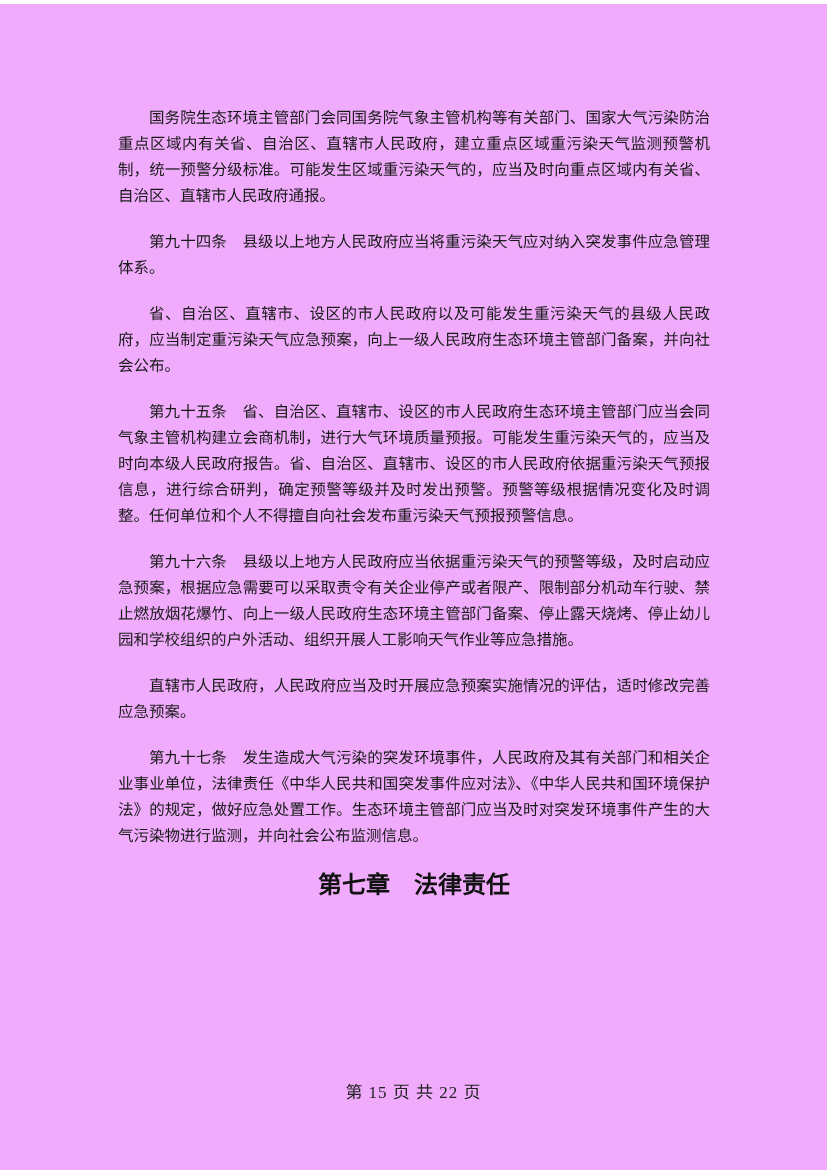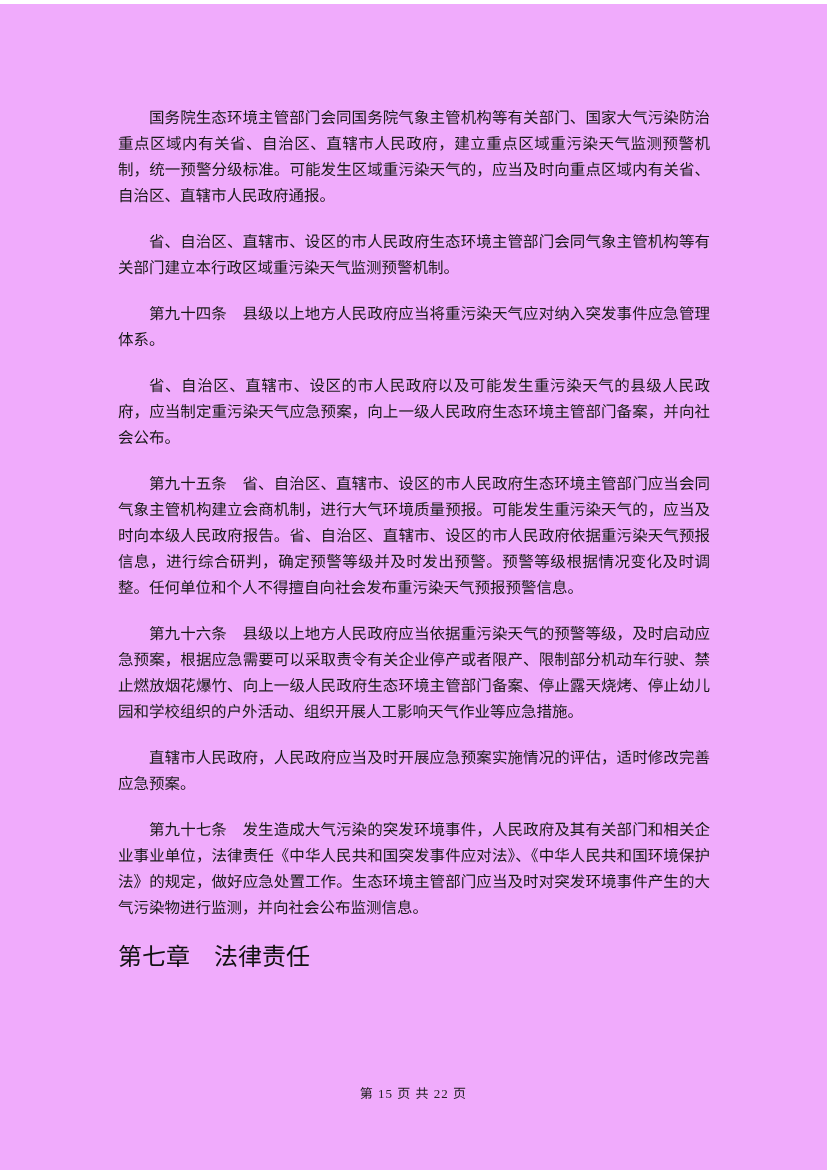--- a/index.html
+++ b/index.html
@@ -28,48 +28,48 @@
     font-size: 15.5px;
     line-height: 26px;
     color: #1a1a1a;
     text-align: justify;
     text-indent: 2em;
     margin: 0 0 20px 0;
     word-break: break-all;
   }
   .chapter-heading {
     font-family: "Liberation Sans", "DejaVu Sans", sans-serif;
-    font-weight: normal;
+    font-weight: bold;
     font-size: 24px;
     line-height: 32px;
     color: #111111;
+    text-align: center;
     margin: 16px 0 0 0;
   }
   .page-footer {
     position: absolute;
     top: 1080px;
     left: 0;
     width: 100%;
     text-align: center;
   }
   .page-footer span {
     font-family: "Liberation Serif", "DejaVu Serif", serif;
-    font-size: 13px;
+    font-size: 17px;
     line-height: 16px;
     color: #222222;
     letter-spacing: 1px;
   }
 </style>
 </head>
 <body>
 
 <div class="page">
   <main class="content">
     <p class="body-para">国务院生态环境主管部门会同国务院气象主管机构等有关部门、国家大气污染防治重点区域内有关省、自治区、直辖市人民政府，建立重点区域重污染天气监测预警机制，统一预警分级标准。可能发生区域重污染天气的，应当及时向重点区域内有关省、自治区、直辖市人民政府通报。</p>
-    <p class="body-para">省、自治区、直辖市、设区的市人民政府生态环境主管部门会同气象主管机构等有关部门建立本行政区域重污染天气监测预警机制。</p>
     <p class="body-para">第九十四条　县级以上地方人民政府应当将重污染天气应对纳入突发事件应急管理体系。</p>
     <p class="body-para">省、自治区、直辖市、设区的市人民政府以及可能发生重污染天气的县级人民政府，应当制定重污染天气应急预案，向上一级人民政府生态环境主管部门备案，并向社会公布。</p>
     <p class="body-para">第九十五条　省、自治区、直辖市、设区的市人民政府生态环境主管部门应当会同气象主管机构建立会商机制，进行大气环境质量预报。可能发生重污染天气的，应当及时向本级人民政府报告。省、自治区、直辖市、设区的市人民政府依据重污染天气预报信息，进行综合研判，确定预警等级并及时发出预警。预警等级根据情况变化及时调整。任何单位和个人不得擅自向社会发布重污染天气预报预警信息。</p>
     <p class="body-para">第九十六条　县级以上地方人民政府应当依据重污染天气的预警等级，及时启动应急预案，根据应急需要可以采取责令有关企业停产或者限产、限制部分机动车行驶、禁止燃放烟花爆竹、向上一级人民政府生态环境主管部门备案、停止露天烧烤、停止幼儿园和学校组织的户外活动、组织开展人工影响天气作业等应急措施。</p>
     <p class="body-para">直辖市人民政府，人民政府应当及时开展应急预案实施情况的评估，适时修改完善应急预案。</p>
     <p class="body-para">第九十七条　发生造成大气污染的突发环境事件，人民政府及其有关部门和相关企业事业单位，法律责任《中华人民共和国突发事件应对法》、《中华人民共和国环境保护法》的规定，做好应急处置工作。生态环境主管部门应当及时对突发环境事件产生的大气污染物进行监测，并向社会公布监测信息。</p>
     <h1 class="chapter-heading">第七章　法律责任</h1>
   </main>
   <footer class="page-footer">
     <span>第 15 页 共 22 页</span>

